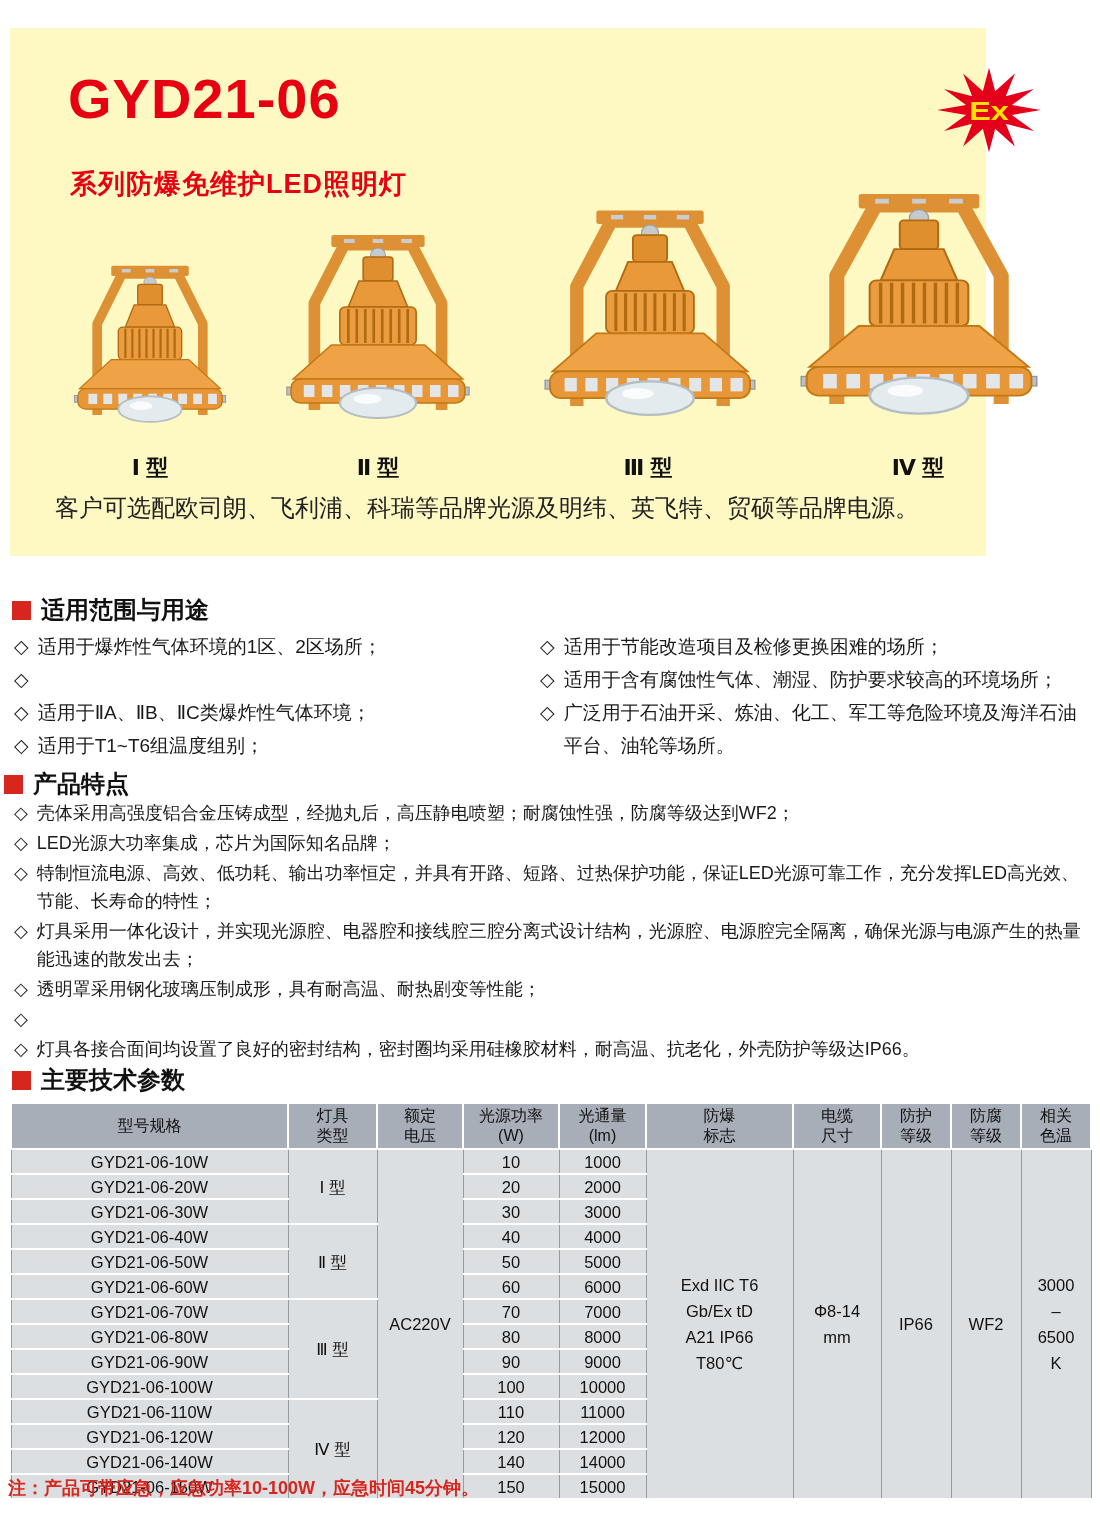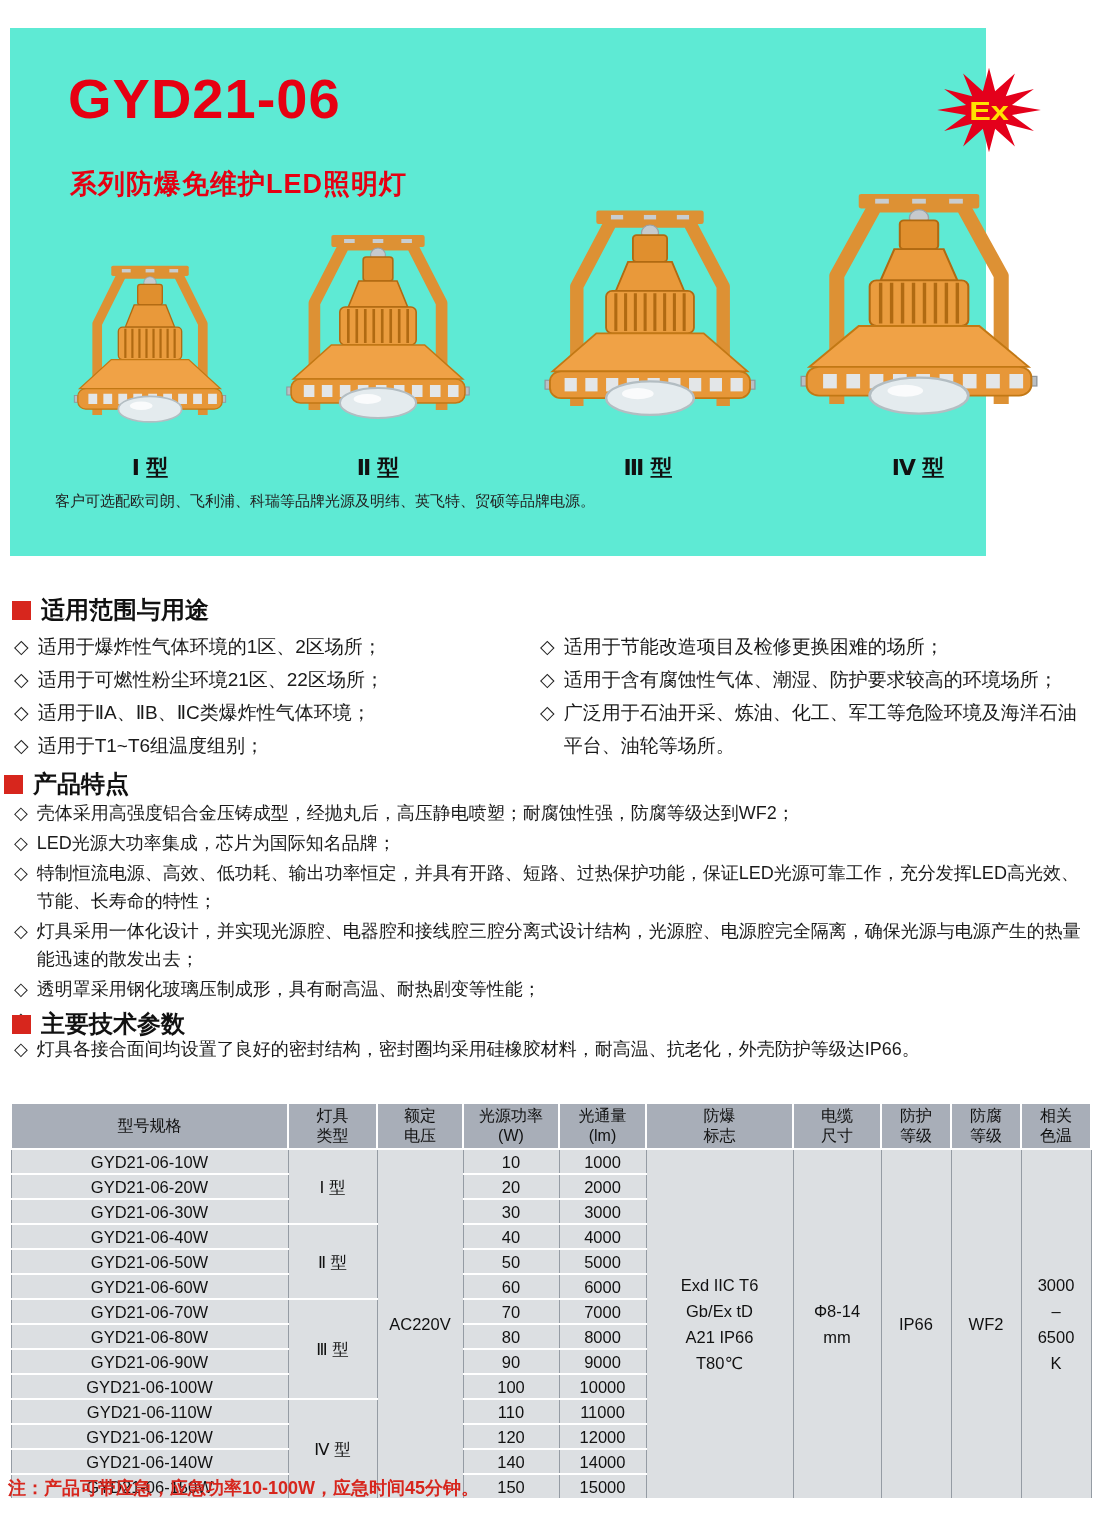--- a/index.html
+++ b/index.html
@@ -2,28 +2,28 @@
 <html><head>
 <meta charset="utf-8">
 <style>
   html,body { margin:0; padding:0; }
   body {
     width:1100px; height:1521px; position:relative; background:#ffffff;
     font-family:"Liberation Sans","DejaVu Sans",sans-serif; color:#1a1a1a;
     overflow:hidden;
   }
   
-  .panel { position:absolute; left:10px; top:28px; width:976px; height:528px; background:#5eead4; }
+  .panel { position:absolute; left:10px; top:28px; width:976px; height:528px; background:#fef9c3; }
   .title { position:absolute; left:58px; top:38px; font-size:56px; font-weight:900; color:#e60012; letter-spacing:1px; }
   .subtitle { position:absolute; left:60px; top:106px; font-size:27px; font-weight:700; color:#e60012; letter-spacing:1px;margin-top:32px; }
   .ex-logo { position:absolute; left:925px; top:38px; width:108px; height:88px; }
   .lamp { position:absolute; }
   .lamp svg { display:block; width:100%; height:100%; }
   .type-label { position:absolute; top:425px; width:140px; text-align:center; font-size:22px; font-weight:700; color:#111; }
-  .brand-note { position:absolute; left:45px; top:464px; font-size:15px; color:#222; }
+  .brand-note { position:absolute; left:45px; top:464px; font-size:24px; color:#222; }
   
   .section-header { position:absolute; display:flex; align-items:center; gap:10px; }
   .sq { width:19px; height:19px; background:#d7261d; flex:0 0 auto; }
   .section-title { font-size:24px; font-weight:700; color:#111; }
   
   .scope-cols { position:absolute; left:14px; top:630px; width:1078px; display:flex; }
   .col-left { width:526px; flex:0 0 auto; }
   .col-right { flex:1; }
   .b-item { display:flex; font-size:19px; line-height:33px; color:#1a1a1a; }
   .dia { margin-right:9px; flex:0 0 auto; }
@@ -124,21 +124,20 @@
 </div>
 
 <div class="scope-cols">
   <div class="col-left">
     <div class="b-item">
         <span class="dia">◇</span>
         <span>适用于爆炸性气体环境的1区、2区场所；</span>
       </div>
     <div class="b-item">
         <span class="dia">◇</span>
-        <span>适用于可燃性粉尘环境21区、22区场所；</span>
       </div>
     <div class="b-item">
         <span class="dia">◇</span>
         <span>适用于ⅡA、ⅡB、ⅡC类爆炸性气体环境；</span>
       </div>
     <div class="b-item">
         <span class="dia">◇</span>
         <span>适用于T1~T6组温度组别；</span>
       </div>
   </div>
@@ -186,21 +185,21 @@
     </div>
   <div class="f-item">
       <span class="dia">◇</span>
     </div>
   <div class="f-item">
       <span class="dia">◇</span>
       <span>灯具各接合面间均设置了良好的密封结构，密封圈均采用硅橡胶材料，耐高温、抗老化，外壳防护等级达IP66。</span>
     </div>
 </div>
 
-<div class="section-header" style="left:12px; top:1008px;">
+<div class="section-header" style="left:12px; top:1064px;">
   <div class="sq"></div>
   <div class="section-title">主要技术参数</div>
 </div>
 
 <table class="spec-table">
   <colgroup>
     <col style="width:277px">
       <col style="width:89px">
       <col style="width:86px">
       <col style="width:96px">

